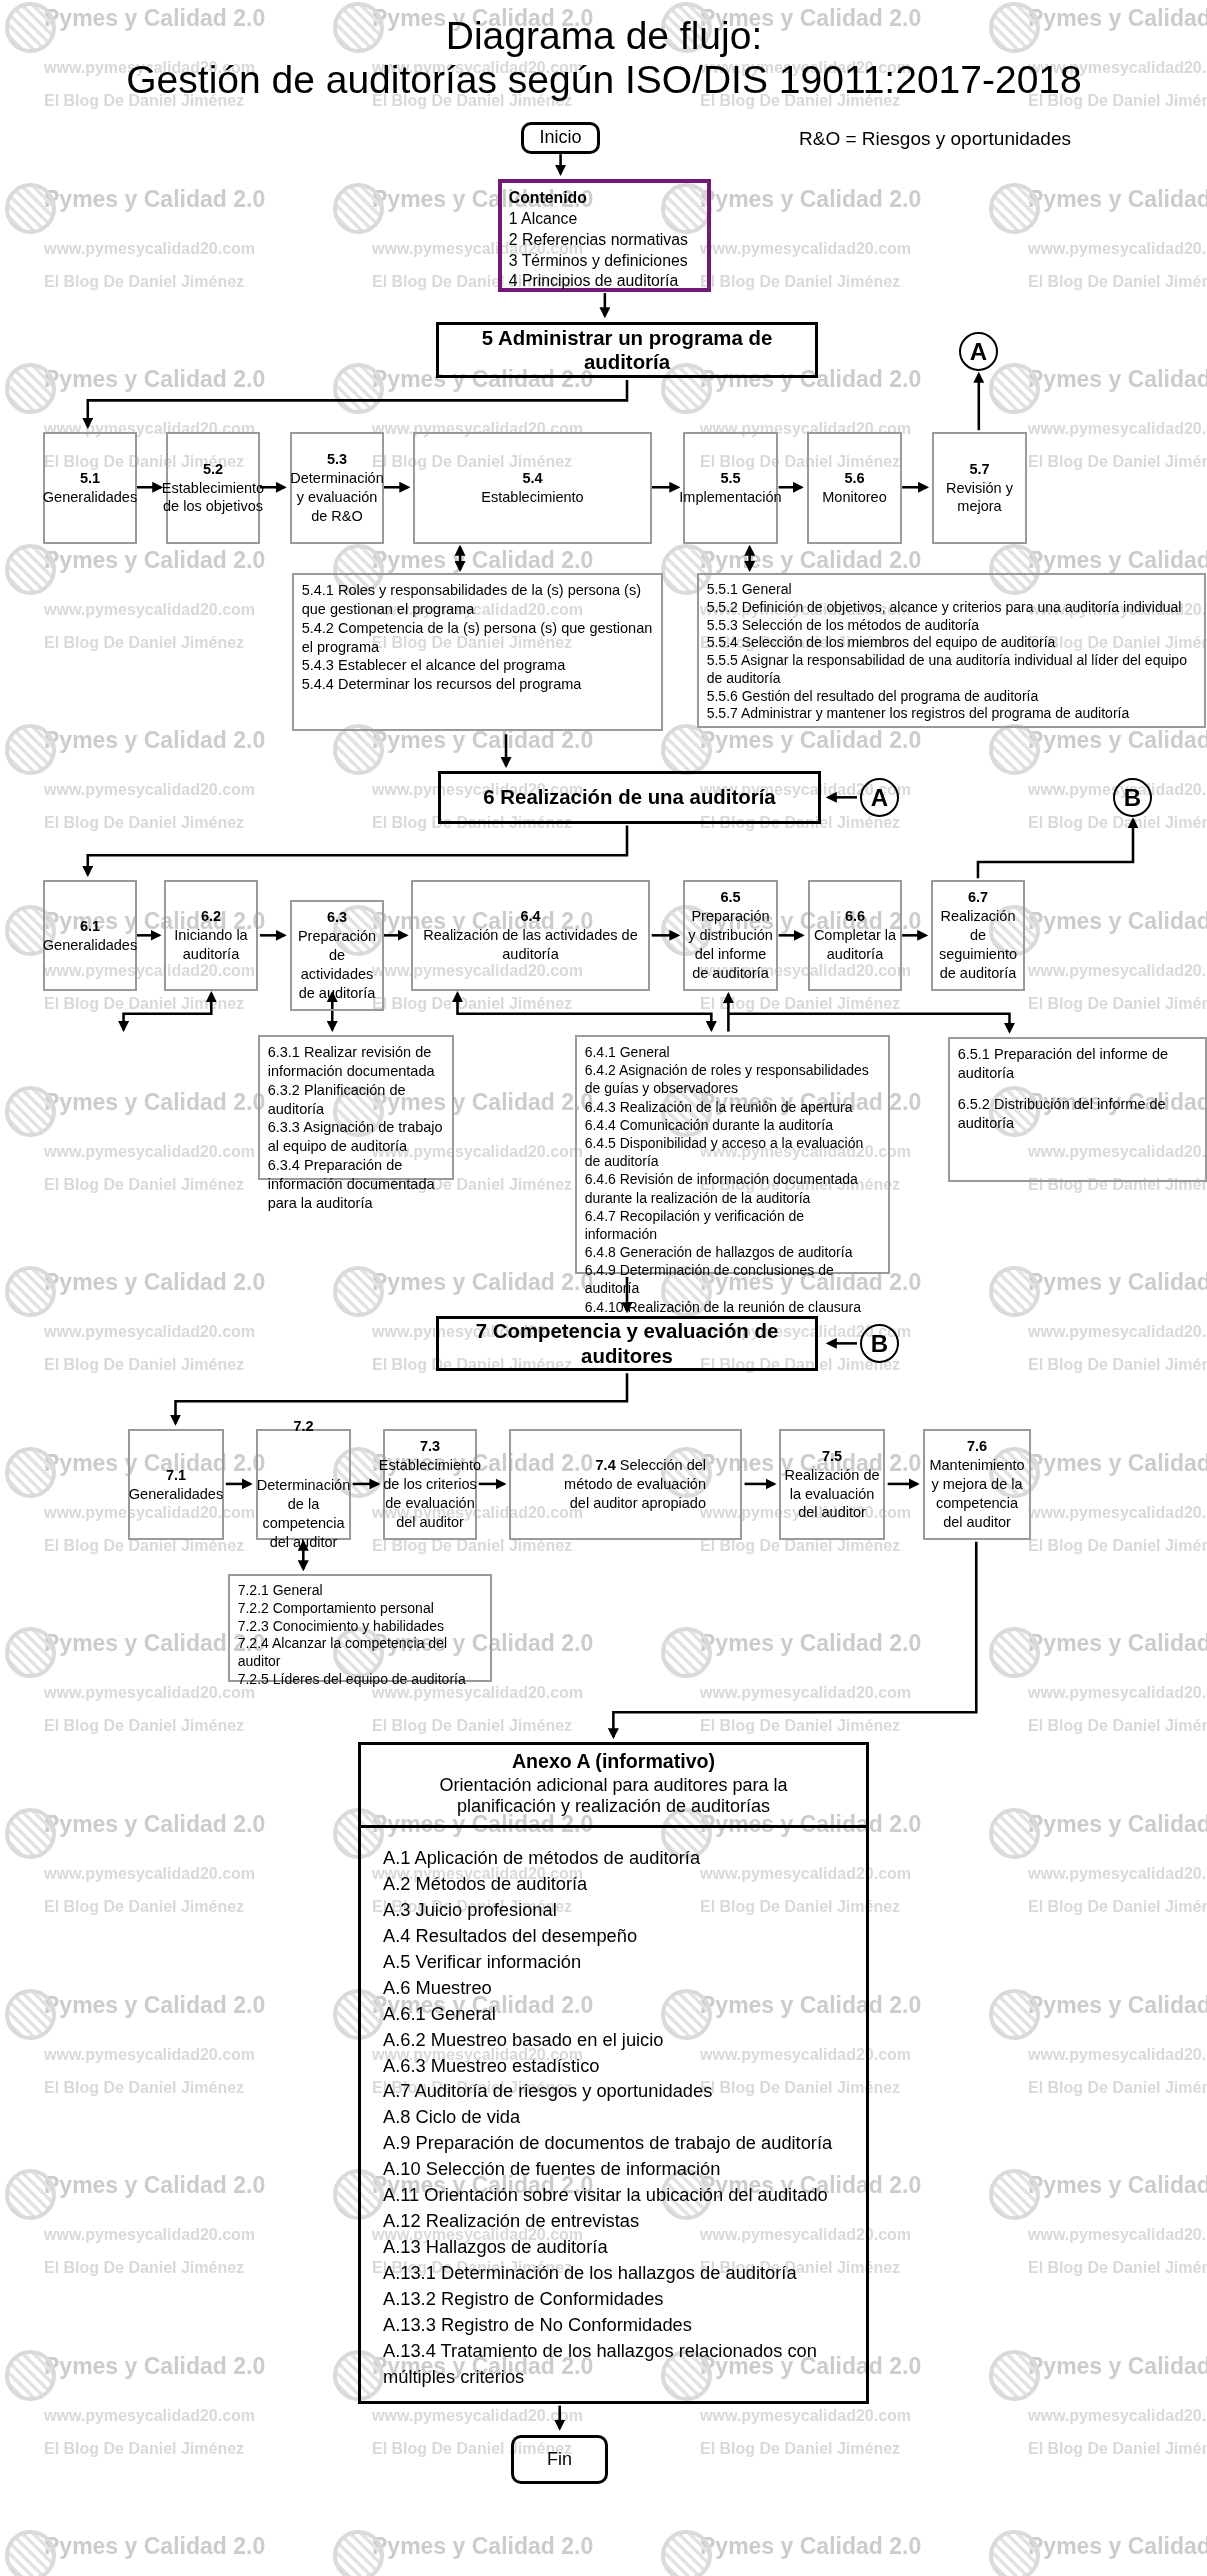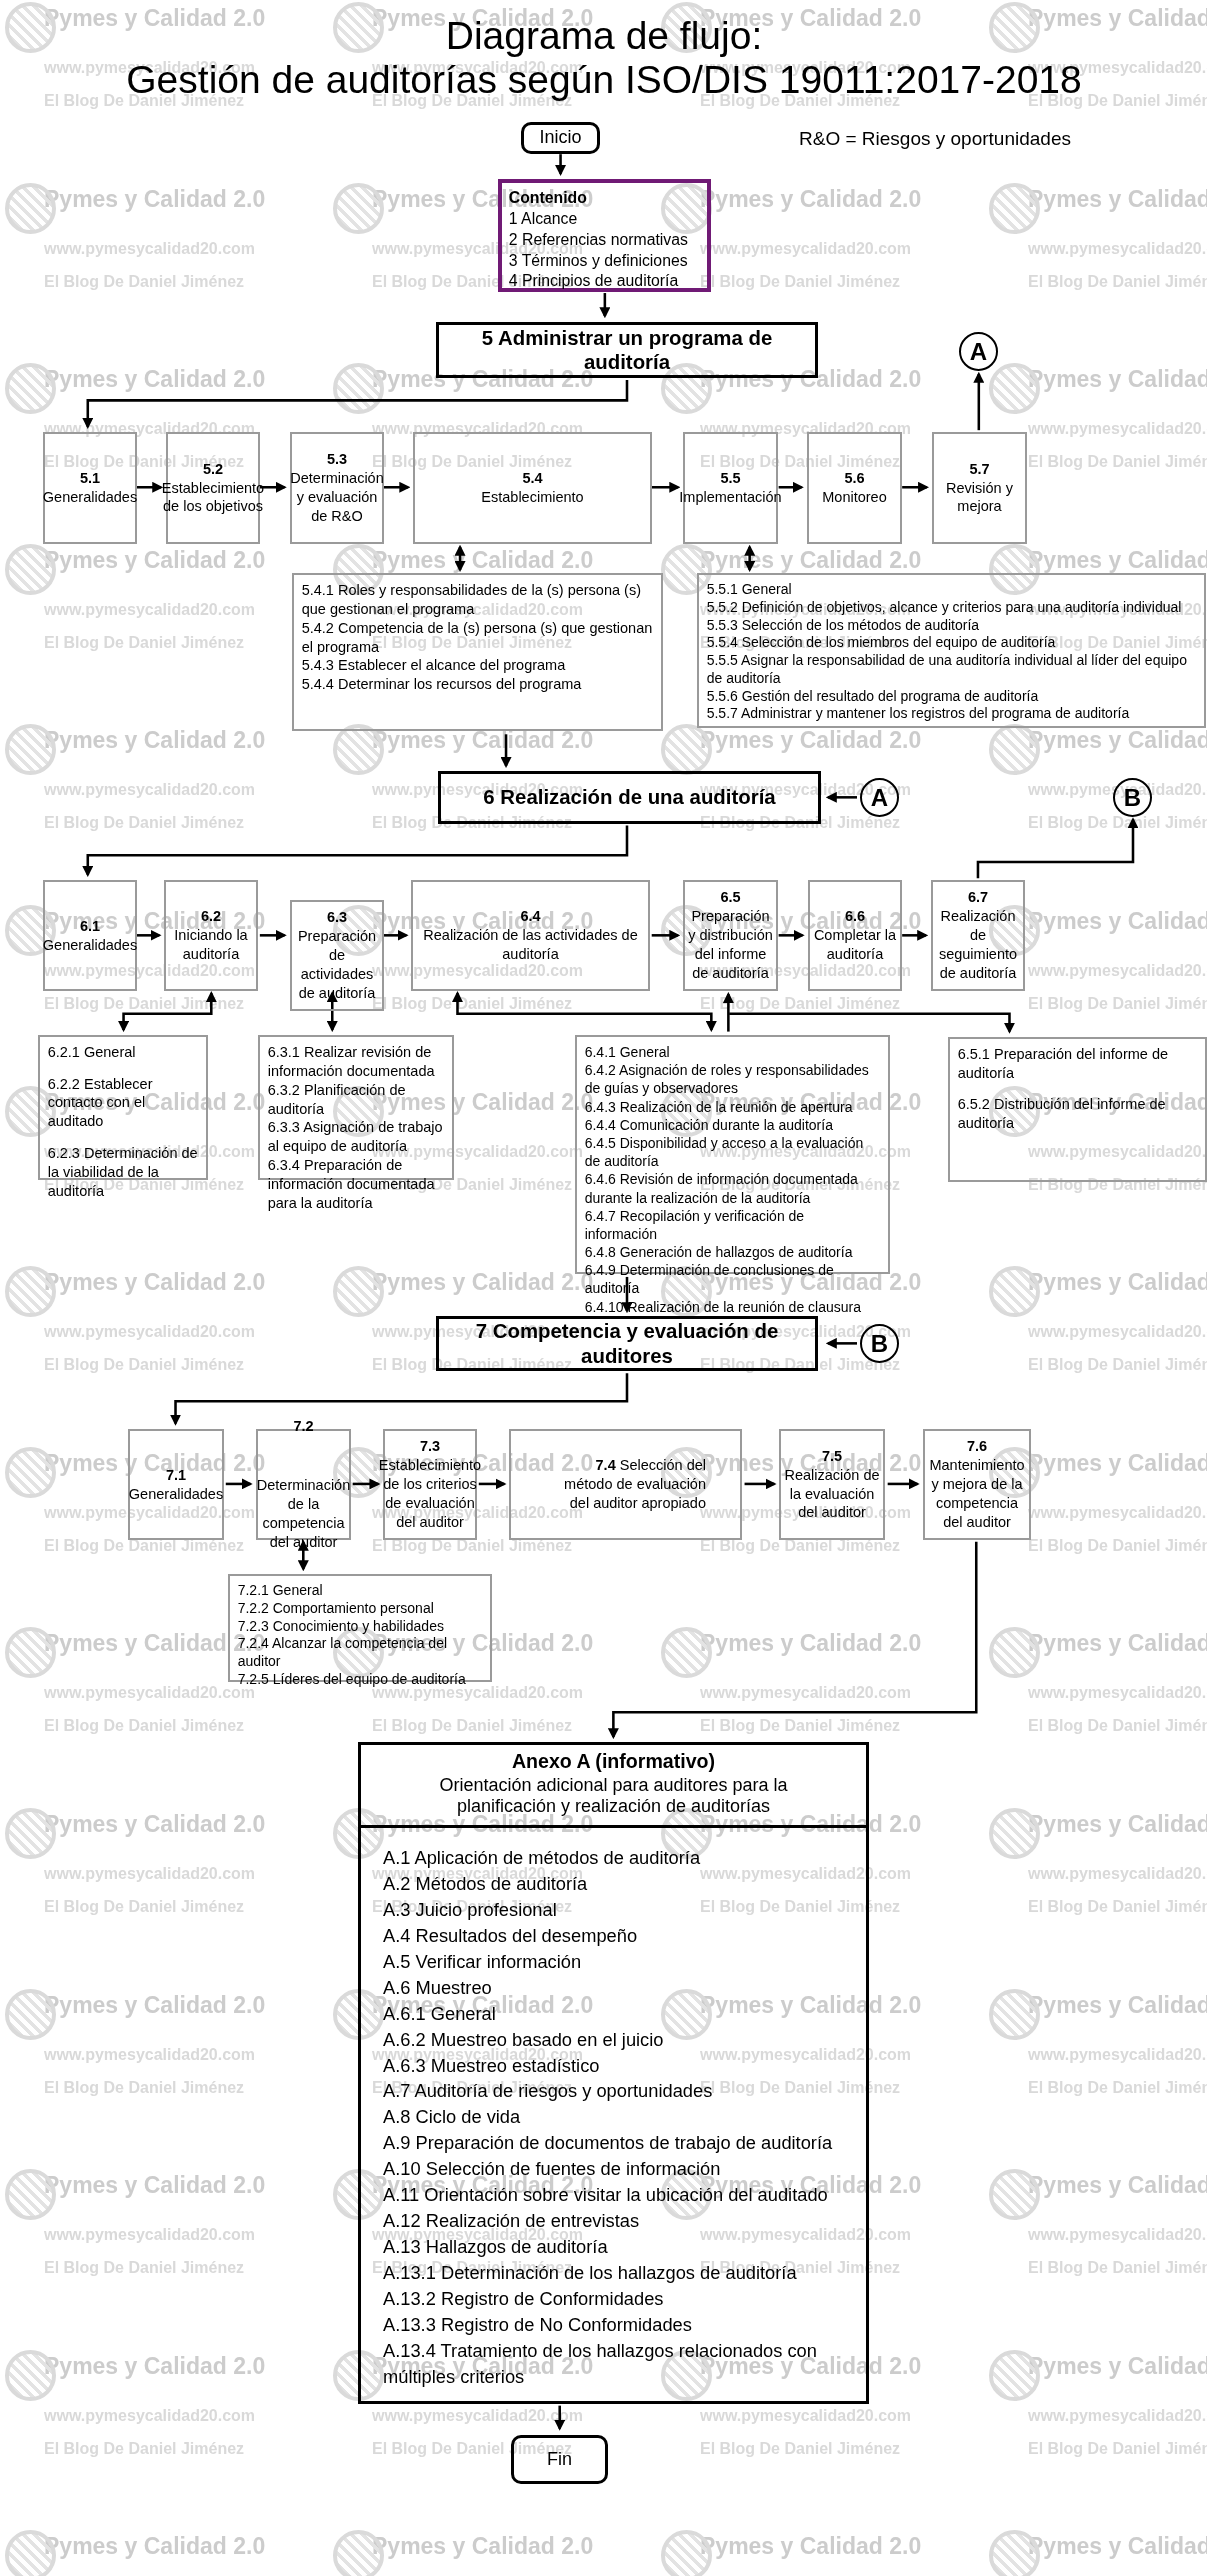--- a/index.html
+++ b/index.html
@@ -553,25 +553,20 @@
     </div>
   <div class="box" style="left:808px;top:880px;width:94px;height:111px;">
       <b>6.6</b>
       <span>Completar la auditoría</span>
     </div>
   <div class="box" style="left:931px;top:880px;width:94px;height:111px;">
       <b>6.7</b>
       <span>Realización de seguimiento de auditoría</span>
     </div>
 
-  <div class="detail spaced" style="left:38px;top:1035px;width:170px;height:145px;">
-      <div>6.2.1 General</div>
-      <div>6.2.2 Establecer contacto con el auditado</div>
-      <div>6.2.3 Determinación de la viabilidad de la auditoría</div>
-    </div>
   <div class="detail" style="left:258px;top:1035px;width:196px;height:145px;">
       <div>6.3.1 Realizar revisión de información documentada</div>
       <div>6.3.2 Planificación de auditoría</div>
       <div>6.3.3 Asignación de trabajo al equipo de auditoría</div>
       <div>6.3.4 Preparación de información documentada para la auditoría</div>
     </div>
   <div class="detail f165" style="left:575px;top:1035px;width:315px;height:239px;">
       <div>6.4.1 General</div>
       <div>6.4.2 Asignación de roles y responsabilidades de guías y observadores</div>
       <div>6.4.3 Realización de la reunión de apertura</div>

